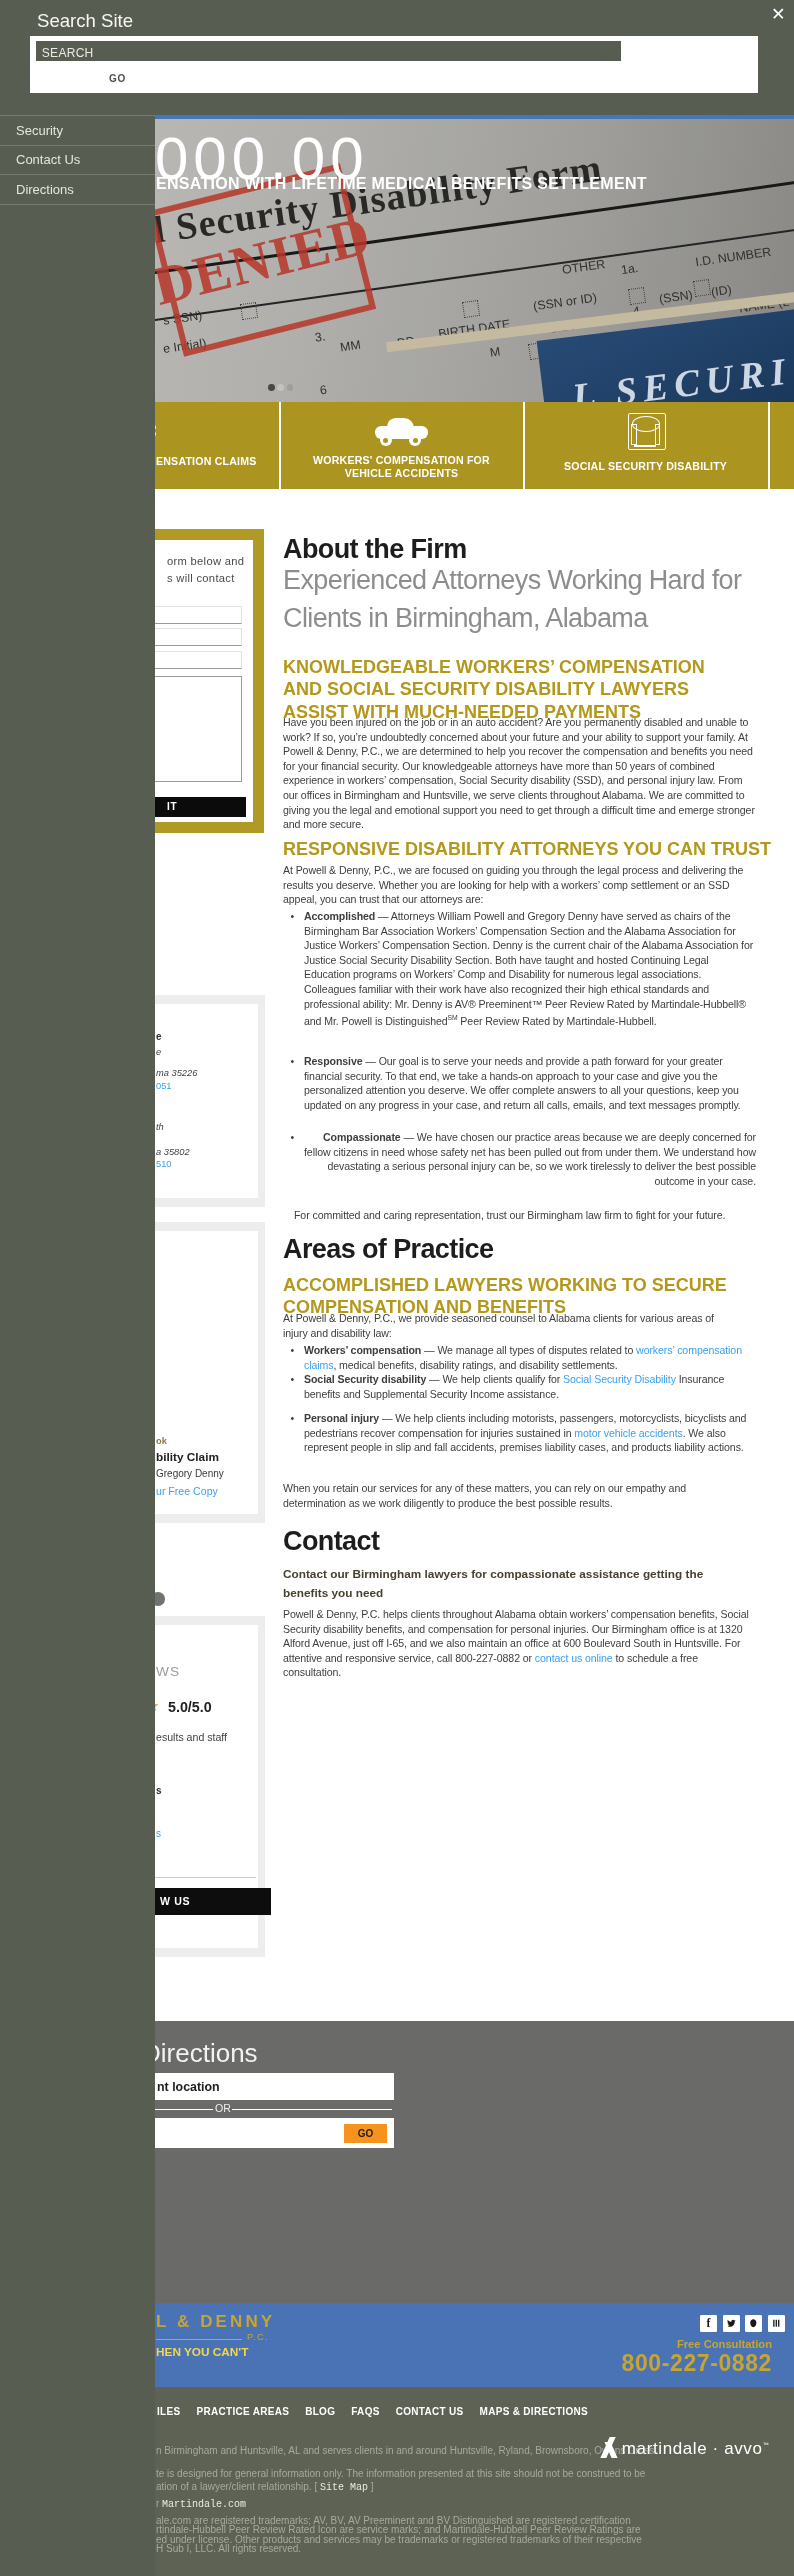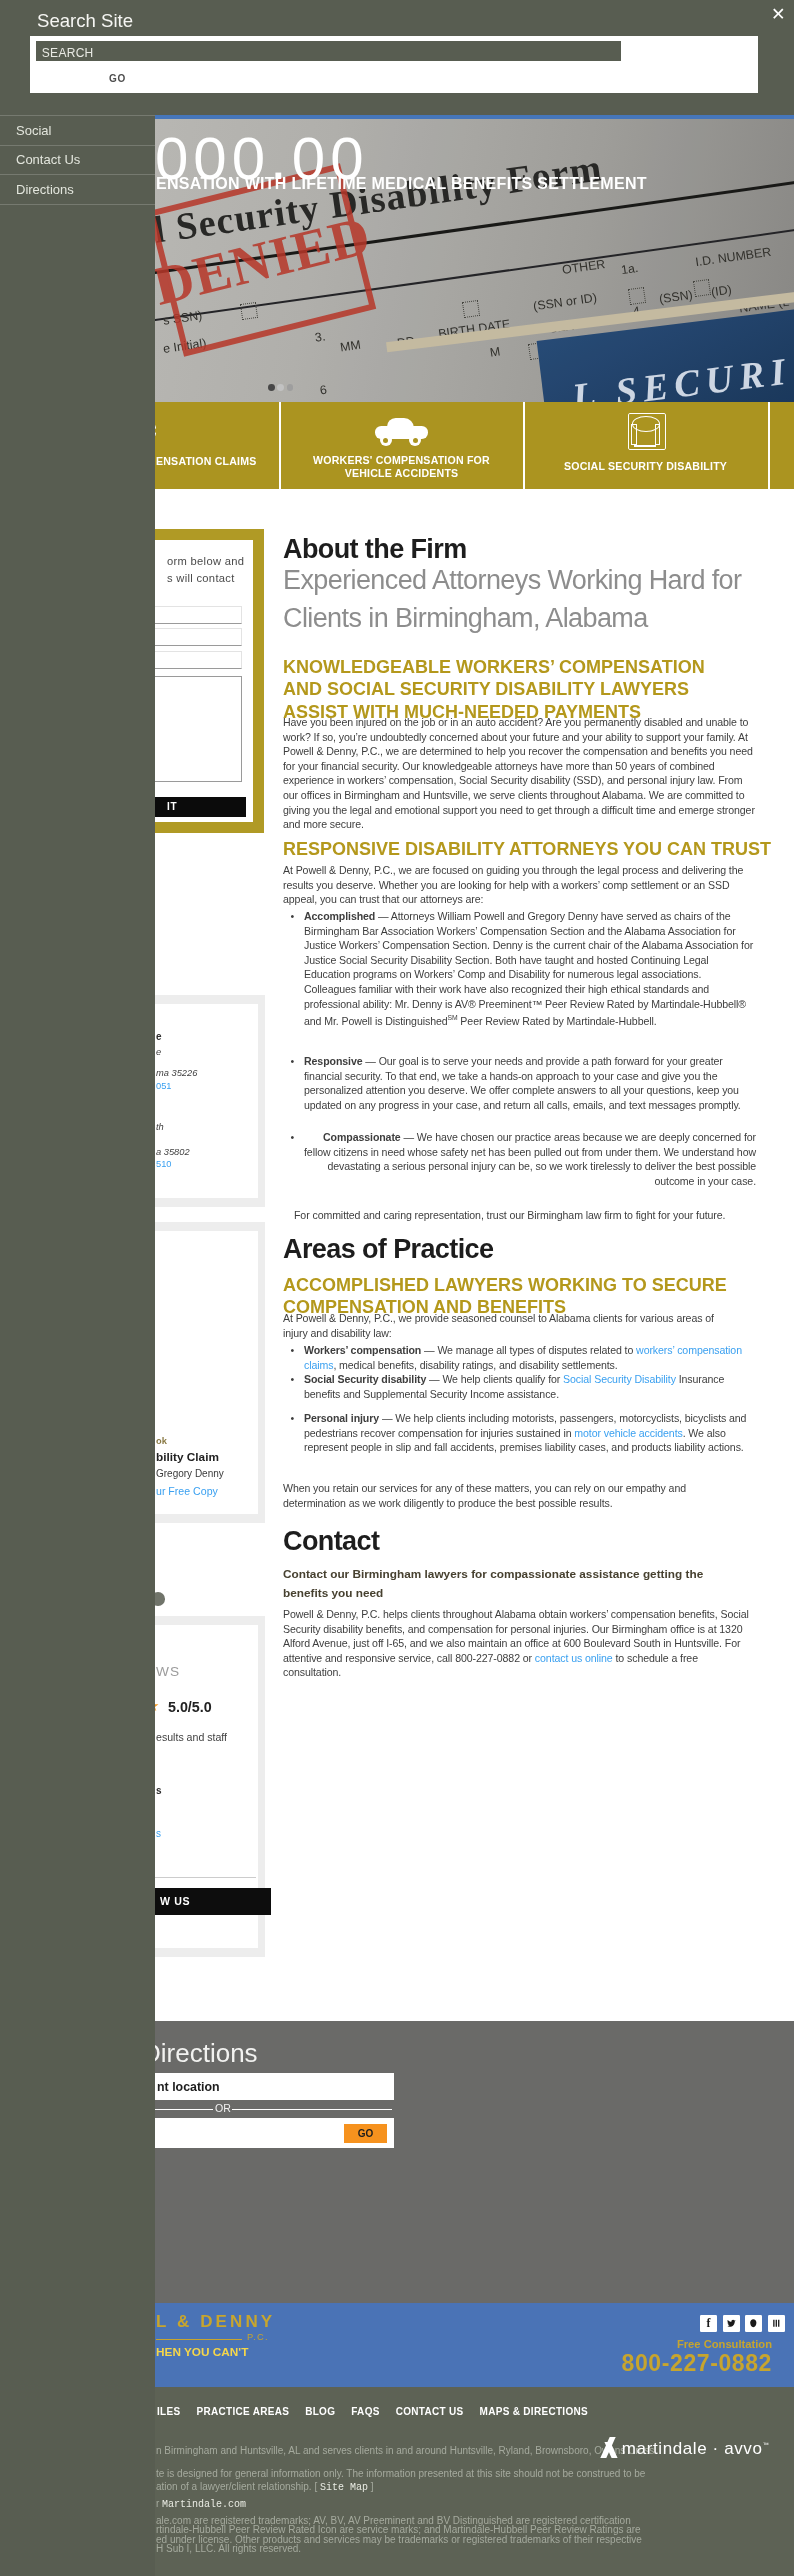--- a/index.html
+++ b/index.html
@@ -372,21 +372,21 @@
 
       <div id="ma-logo">
         <span><span class="slash"></span><span class="slash s2"></span></span>
         <span id="ma-text"><span>martindale · avvo</span><sup>™</sup></span>
       </div>
     </div>
   </footer>
 
   <div id="flyout">
     <div id="flyout-menu">
-      <div class="menu-item">Social</div>
+      <div class="menu-item">Security</div>
       <div class="menu-item">Contact Us</div>
       <div class="menu-item">Directions</div>
     </div>
   </div>
 
   <div id="search-bar">
     <div id="search-title">Search Site</div>
     <div id="search-box">
       <div id="search-input">
         <span>SEARCH</span>

